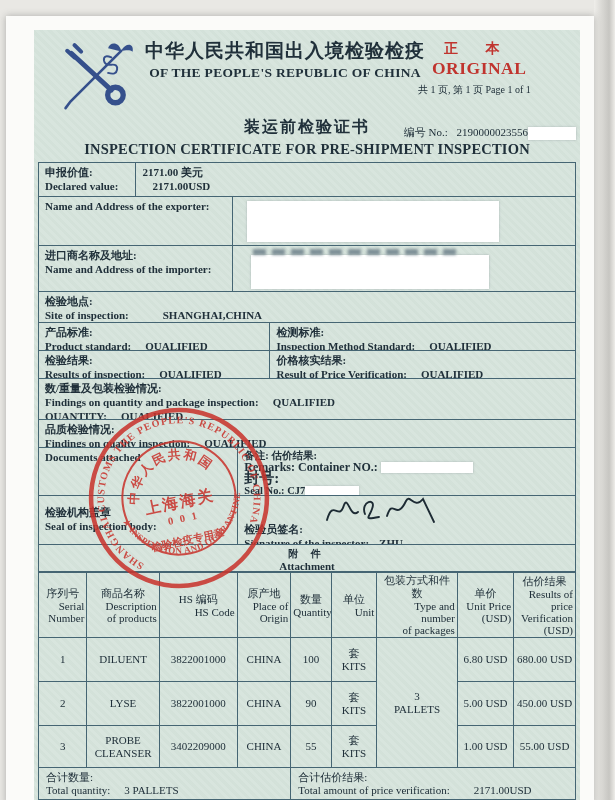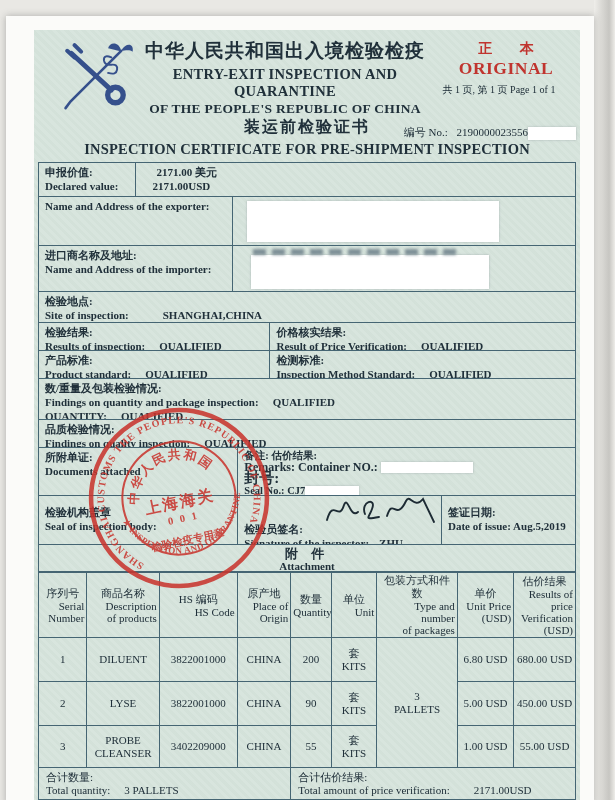--- a/index.html
+++ b/index.html
@@ -17,21 +17,21 @@
     background:#d6e4dc;
     background-image:repeating-linear-gradient(45deg,rgba(255,255,255,.05) 0 3px,rgba(0,0,0,.012) 3px 6px);}
 
   
   .hrow1{display:flex;padding-top:7px;}
   .emblem{width:104px;padding-left:20px;padding-top:4px;box-sizing:border-box;}
   .htitles{flex:1;text-align:center;padding-top:1px;}
   .t-cn{font-size:19px;font-weight:bold;letter-spacing:1px;}
   .t-en1{font-size:14.5px;font-weight:bold;margin-top:2px;letter-spacing:.3px;}
   .t-en2{font-size:13.5px;font-weight:bold;margin-top:1px;letter-spacing:.3px;}
-  .hright{width:148px;text-align:center;padding-top:3px;box-sizing:border-box;}
+  .hright{width:148px;padding-top:3px;box-sizing:border-box;}
   .orig-cn{color:#c0342e;font-weight:bold;font-size:14px;letter-spacing:12px;padding-left:12px;}
   .orig-en{color:#c0342e;font-weight:bold;font-size:17.5px;letter-spacing:.5px;}
   .pageinfo{font-size:10px;margin-top:4px;white-space:nowrap;margin-left:-14px;}
   .hrow2{position:relative;text-align:center;height:21px;margin-top:0px;}
   .sub-cn{font-size:16px;font-weight:bold;letter-spacing:2px;}
   .no-block{position:absolute;right:4px;bottom:-2px;font-size:11px;white-space:nowrap;}
   .no-val{margin-left:6px;}
   .sub-en{text-align:center;font-size:14.5px;font-weight:bold;letter-spacing:.2px;margin:3px 0 4px;}
 
   
@@ -81,21 +81,20 @@
             <path d="M70 20 q-10 -4 -9 4 q1 6 9 5 q8 -1 7 6 q-1 7 -11 4" stroke-width="2.4"></path>
           </g>
           <g fill="#35508c">
             <path d="M82 12 C88 1 98 3 96 13 C92 10 86 12 82 12 Z"></path>
             <path d="M82 12 C80 1 68 0 66 9 C72 10 78 13 82 12 Z"></path>
           </g>
         </svg>
       </div>
       <div class="htitles">
         <div class="t-cn">中华人民共和国出入境检验检疫</div>
-        <div class="t-en1">ENTRY-EXIT INSPECTION AND QUARANTINE</div>
         <div class="t-en2">OF THE PEOPLE'S REPUBLIC OF CHINA</div>
       </div>
       <div class="hright">
         <div class="orig-cn">正 本</div>
         <div class="orig-en">ORIGINAL</div>
         <div class="pageinfo">共 1 页, 第 1 页 Page 1 of 1</div>
       </div>
     </div>
 
     <div class="hrow2">
@@ -108,21 +107,21 @@
     <div class="sub-en">INSPECTION CERTIFICATE FOR PRE-SHIPMENT INSPECTION</div>
 
     <div class="mtable">
 
       <div class="mrow first" style="height:33px">
         <div class="mcell first" style="width:18%">
           <div class="lab">申报价值:</div>
           <div class="en">Declared value:</div>
         </div>
         <div class="mcell" style="flex:1">
-          <div class="lab" style="margin-left:14px">2171.00 美元</div>
+          <div class="lab" style="margin-left:0">2171.00 美元</div>
           <div class="en" style="margin-left:10px">2171.00USD</div>
         </div>
       </div>
 
       <div class="mrow" style="height:49px">
         <div class="mcell first" style="width:36%">
           <div class="en">Name and Address of the exporter:</div>
         </div>
         <div class="mcell" style="flex:1">
           <div class="redact" style="width:252px;height:41px;margin:2px 0 0 8px;"></div>
@@ -142,58 +141,57 @@
 
       <div class="mrow" style="height:31px">
         <div class="mcell first" style="flex:1">
           <div class="lab">检验地点:</div>
           <div class="en"><span>Site of inspection:</span><span class="val" style="margin-left:34px">SHANGHAI,CHINA</span></div>
         </div>
       </div>
 
       <div class="mrow" style="height:28px">
         <div class="mcell first" style="width:43%">
+          <div class="lab">产品标准:</div>
+          <div class="en"><span>Product standard:</span><span class="val">QUALIFIED</span></div>
+        </div>
+        <div class="mcell" style="flex:1">
+          <div class="lab">检测标准:</div>
+          <div class="en"><span>Inspection Method Standard:</span><span class="val">QUALIFIED</span></div>
+        </div>
+      </div>
+
+      <div class="mrow" style="height:28px">
+        <div class="mcell first" style="width:43%">
           <div class="lab">检验结果:</div>
           <div class="en"><span>Results of inspection:</span><span class="val">QUALIFIED</span></div>
         </div>
         <div class="mcell" style="flex:1">
           <div class="lab">价格核实结果:</div>
           <div class="en"><span>Result of Price Verification:</span><span class="val">QUALIFIED</span></div>
-        </div>
-      </div>
-
-      <div class="mrow" style="height:28px">
-        <div class="mcell first" style="width:43%">
-          <div class="lab">产品标准:</div>
-          <div class="en"><span>Product standard:</span><span class="val">QUALIFIED</span></div>
-        </div>
-        <div class="mcell" style="flex:1">
-          <div class="lab">检测标准:</div>
-          <div class="en"><span>Inspection Method Standard:</span><span class="val">QUALIFIED</span></div>
         </div>
       </div>
 
       <div class="mrow" style="height:41px">
         <div class="mcell first" style="flex:1">
           <div class="lab">数/重量及包装检验情况:</div>
           <div class="en"><span>Findings on quantity and package inspection:</span><span class="val">QUALIFIED</span></div>
           <div class="en"><span>QUANTITY:</span><span class="val">QUALIFIED</span></div>
         </div>
       </div>
 
       <div class="mrow" style="height:28px">
         <div class="mcell first" style="flex:1">
           <div class="lab">品质检验情况:</div>
           <div class="en"><span>Findings on quality inspection:</span><span class="val">QUALIFIED</span></div>
         </div>
       </div>
 
       <div class="mrow" style="height:48px">
         <div class="mcell first" style="width:37%">
-          <div class="lab">所附单证:</div>
           <div class="en">Documents attached</div>
         </div>
         <div class="mcell" style="flex:1">
           <div class="lab" style="font-size:10.5px;line-height:11.5px">备注: 估价结果:</div>
           <div class="en" style="font-size:12px;line-height:11.5px"><span>Remarks: Container NO.:</span> <span class="redact" style="width:92px;height:11px;"></span></div>
           <div class="lab" style="font-size:15px;line-height:11.5px">封号:</div>
           <div class="en" style="font-size:10.5px;line-height:11.5px"><span>Seal No.:</span> <span>CJ7</span><span class="redact" style="width:54px;height:10px;"></span></div>
         </div>
       </div>
 
@@ -202,29 +200,25 @@
           <div class="lab">检验机构盖章</div>
           <div class="en">Seal of inspection body:</div>
         </div>
         <div class="mcell" style="width:38%">
           <svg class="sig" viewBox="0 0 122 38">
             <path d="M10 28 C16 6 22 30 27 13 C31 3 33 27 41 20 M48 22 C43 9 60 5 55 17 C52 26 46 28 62 25 M70 24 C76 5 79 30 89 9 C93 1 97 18 106 7 L117 30" stroke="#1d2b34" stroke-width="1.9" fill="none" stroke-linecap="round"></path>
           </svg>
           <div class="lab" style="margin-top:24px">检验员签名:</div>
           <div class="en"><span>Signature of the inspector:</span><span class="val" style="margin-left:10px">ZHU JIANXIN</span></div>
         </div>
-        <div class="mcell" style="flex:1;padding-top:9px">
-          <div class="lab">签证日期:</div>
-          <div class="en"><span>Date of issue:</span> <span>Aug.5,2019</span></div>
-        </div>
       </div>
 
       <div class="mrow" style="height:27px;text-align:center">
         <div class="mcell first" style="flex:1">
-          <div class="lab" style="letter-spacing:5px;font-size:13px;line-height:13px">附 件</div>
+          <div class="lab" style="letter-spacing:5px;font-size:10px;line-height:13px">附 件</div>
           <div class="en" style="line-height:12px">Attachment</div>
         </div>
       </div>
     </div>
 
     <table class="atable" style="border-top:none">
       <colgroup>
         <col style="width:9%">
           <col style="width:13.5%">
           <col style="width:14.5%">
@@ -288,21 +282,21 @@
         <td>
               <div class="cell-v">DILUENT</div>
             </td>
         <td>
               <div class="cell-v">3822001000</div>
             </td>
         <td>
               <div class="cell-v">CHINA</div>
             </td>
         <td>
-              <div class="cell-v">200</div>
+              <div class="cell-v">100</div>
             </td>
         <td>
               <div class="cell-v"><span>套</span><br><span>KITS</span></div>
             </td>
         <td rowspan="3">
           <div class="cell-v"><span>3</span><br><span>PALLETS</span></div>
         </td>
         <td>
               <div class="cell-v">6.80 USD</div>
             </td>

